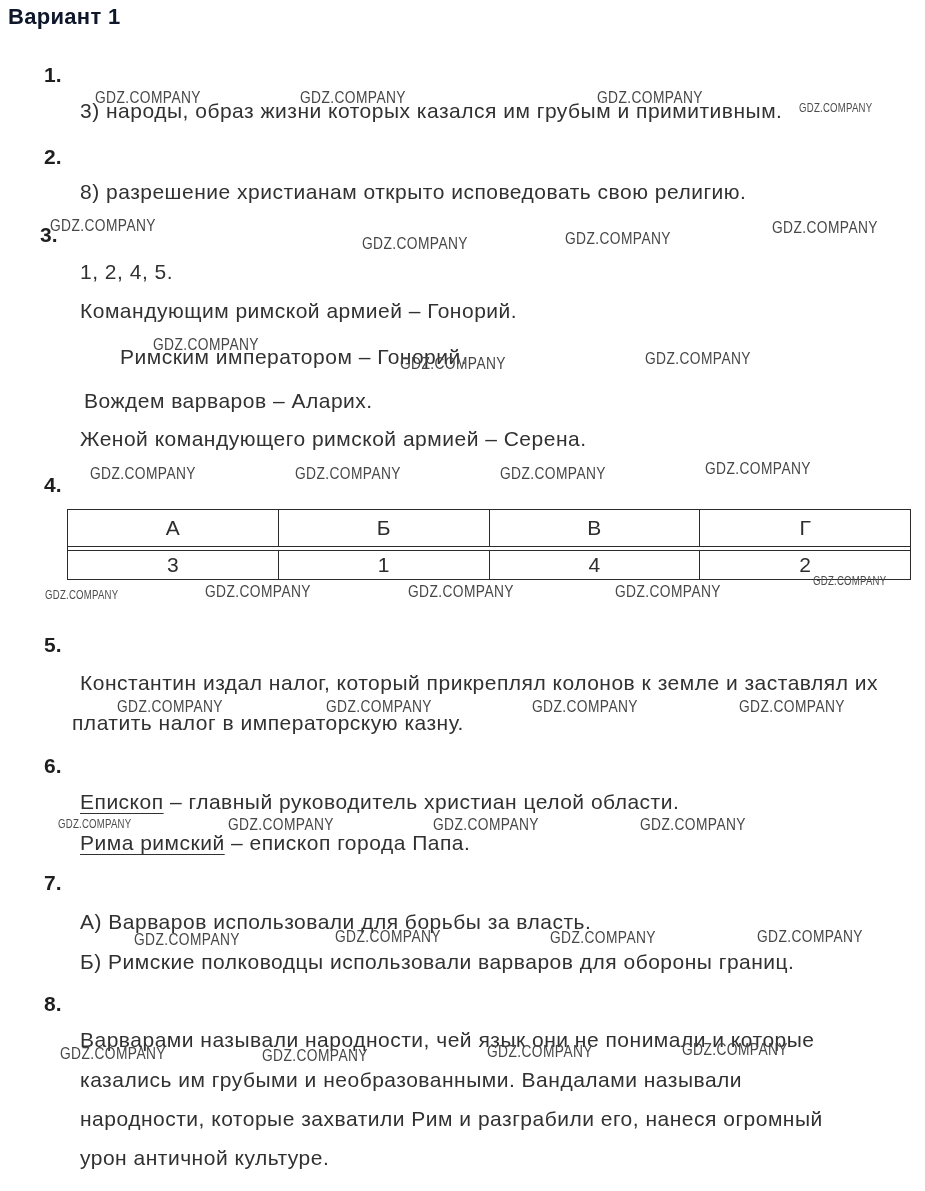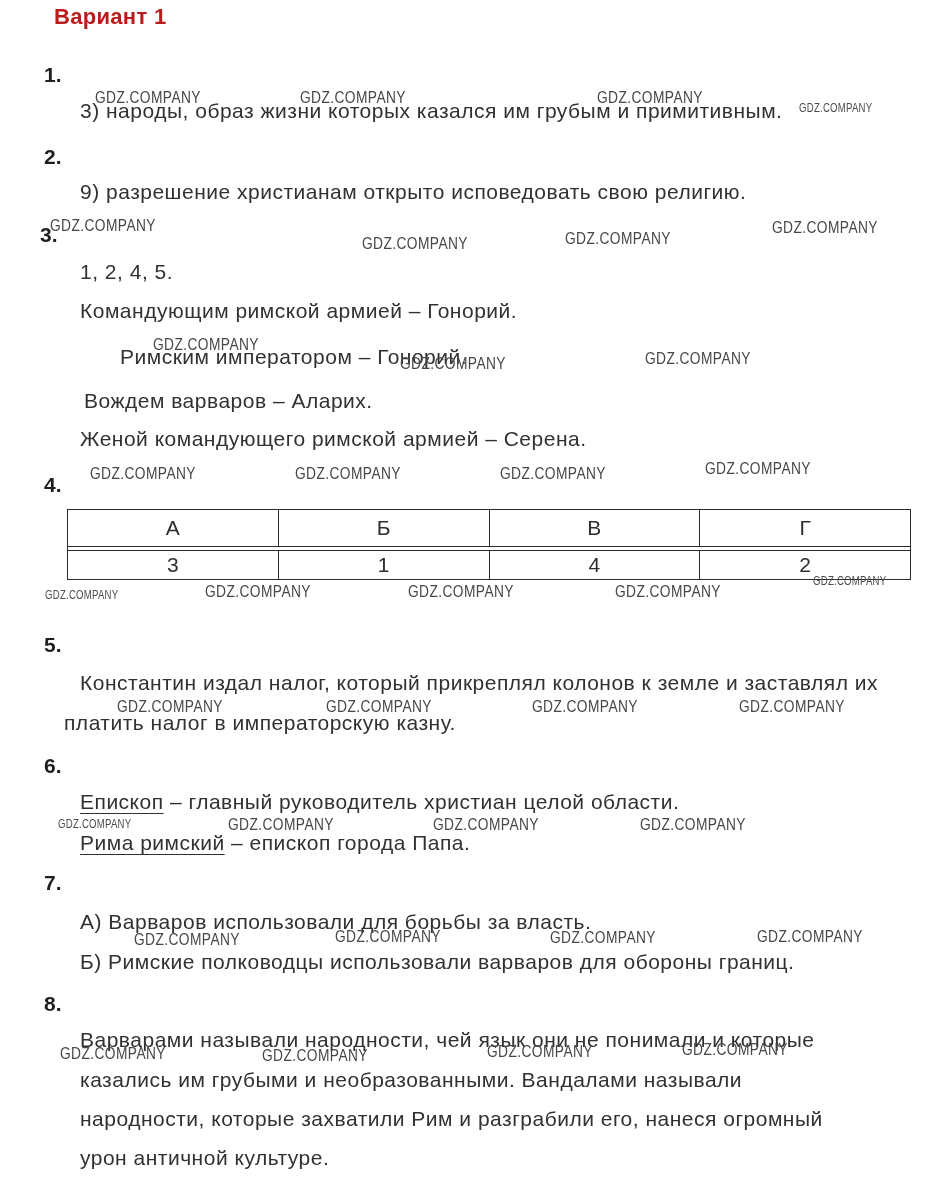--- a/index.html
+++ b/index.html
@@ -7,23 +7,22 @@
   body{
     width:925px;height:1191px;
     background:#ffffff;
     font-family:"Liberation Sans", sans-serif;
     color:#303030;
     position:relative;
     overflow:hidden;
   }
   .abs{position:absolute;white-space:nowrap;}
   .title{
-    font-size:22px;font-weight:bold;color:#b91c1c;line-height:1;
+    font-size:22px;font-weight:bold;color:#0f172a;line-height:1;
     letter-spacing:0.3px;
-    margin-left:46px;
   }
   .num{
     font-size:21px;font-weight:bold;color:#1f1f1f;line-height:1;
   }
   .line{
     font-size:21px;line-height:1;letter-spacing:0.5px;color:#313131;
   }
   .u{
     text-decoration:underline;
     text-underline-offset:4px;
@@ -55,21 +54,21 @@
 </style>
 </head>
 <body>
 
 <div class="abs title" style="left:8px;top:6px;">Вариант 1</div>
 
 <div class="abs num" style="left:44px;top:64px;">1.</div>
 <div class="abs line" style="left:80px;top:100px;">3) народы, образ жизни которых казался им грубым и примитивным.</div>
 
 <div class="abs num" style="left:44px;top:146px;">2.</div>
-<div class="abs line" style="left:80px;top:181px;">9) разрешение христианам открыто исповедовать свою религию.</div>
+<div class="abs line" style="left:80px;top:181px;">8) разрешение христианам открыто исповедовать свою религию.</div>
 
 <div class="abs num" style="left:40px;top:224px;">3.</div>
 <div class="abs line" style="left:80px;top:261px;">1, 2, 4, 5.</div>
 <div class="abs line" style="left:80px;top:300px;">Командующим римской армией – Гонорий.</div>
 <div class="abs line" style="left:80px;top:346px;margin-left:40px;">Римским императором – Гонорий.</div>
 <div class="abs line" style="left:84px;top:390px;">Вождем варваров – Аларих.</div>
 <div class="abs line" style="left:80px;top:428px;">Женой командующего римской армией – Серена.</div>
 
 <div class="abs num" style="left:44px;top:474px;">4.</div>
 <div class="ans-table">
@@ -82,21 +81,21 @@
   <div class="t-row vals">
     <div class="t-cell">3</div>
     <div class="t-cell">1</div>
     <div class="t-cell">4</div>
     <div class="t-cell">2</div>
   </div>
 </div>
 
 <div class="abs num" style="left:44px;top:634px;">5.</div>
 <div class="abs line" style="left:80px;top:672px;">Константин издал налог, который прикреплял колонов к земле и заставлял их</div>
-<div class="abs line" style="left:64px;top:712px;text-align:right;">платить налог в императорскую казну.</div>
+<div class="abs line" style="left:72px;top:712px;text-align:right;">платить налог в императорскую казну.</div>
 
 <div class="abs num" style="left:44px;top:755px;">6.</div>
 <div class="abs line" style="left:80px;top:791px;text-align:right;"><span class="u">Епископ</span><span> – главный руководитель христиан целой области.</span></div>
 <div class="abs line" style="left:80px;top:832px;"><span class="u">Рима римский</span><span> – епископ города Папа.</span></div>
 
 <div class="abs num" style="left:44px;top:872px;">7.</div>
 <div class="abs line" style="left:80px;top:911px;text-align:right;">А) Варваров использовали для борьбы за власть.</div>
 <div class="abs line" style="left:80px;top:951px;">Б) Римские полководцы использовали варваров для обороны границ.</div>
 
 <div class="abs num" style="left:44px;top:993px;">8.</div>

